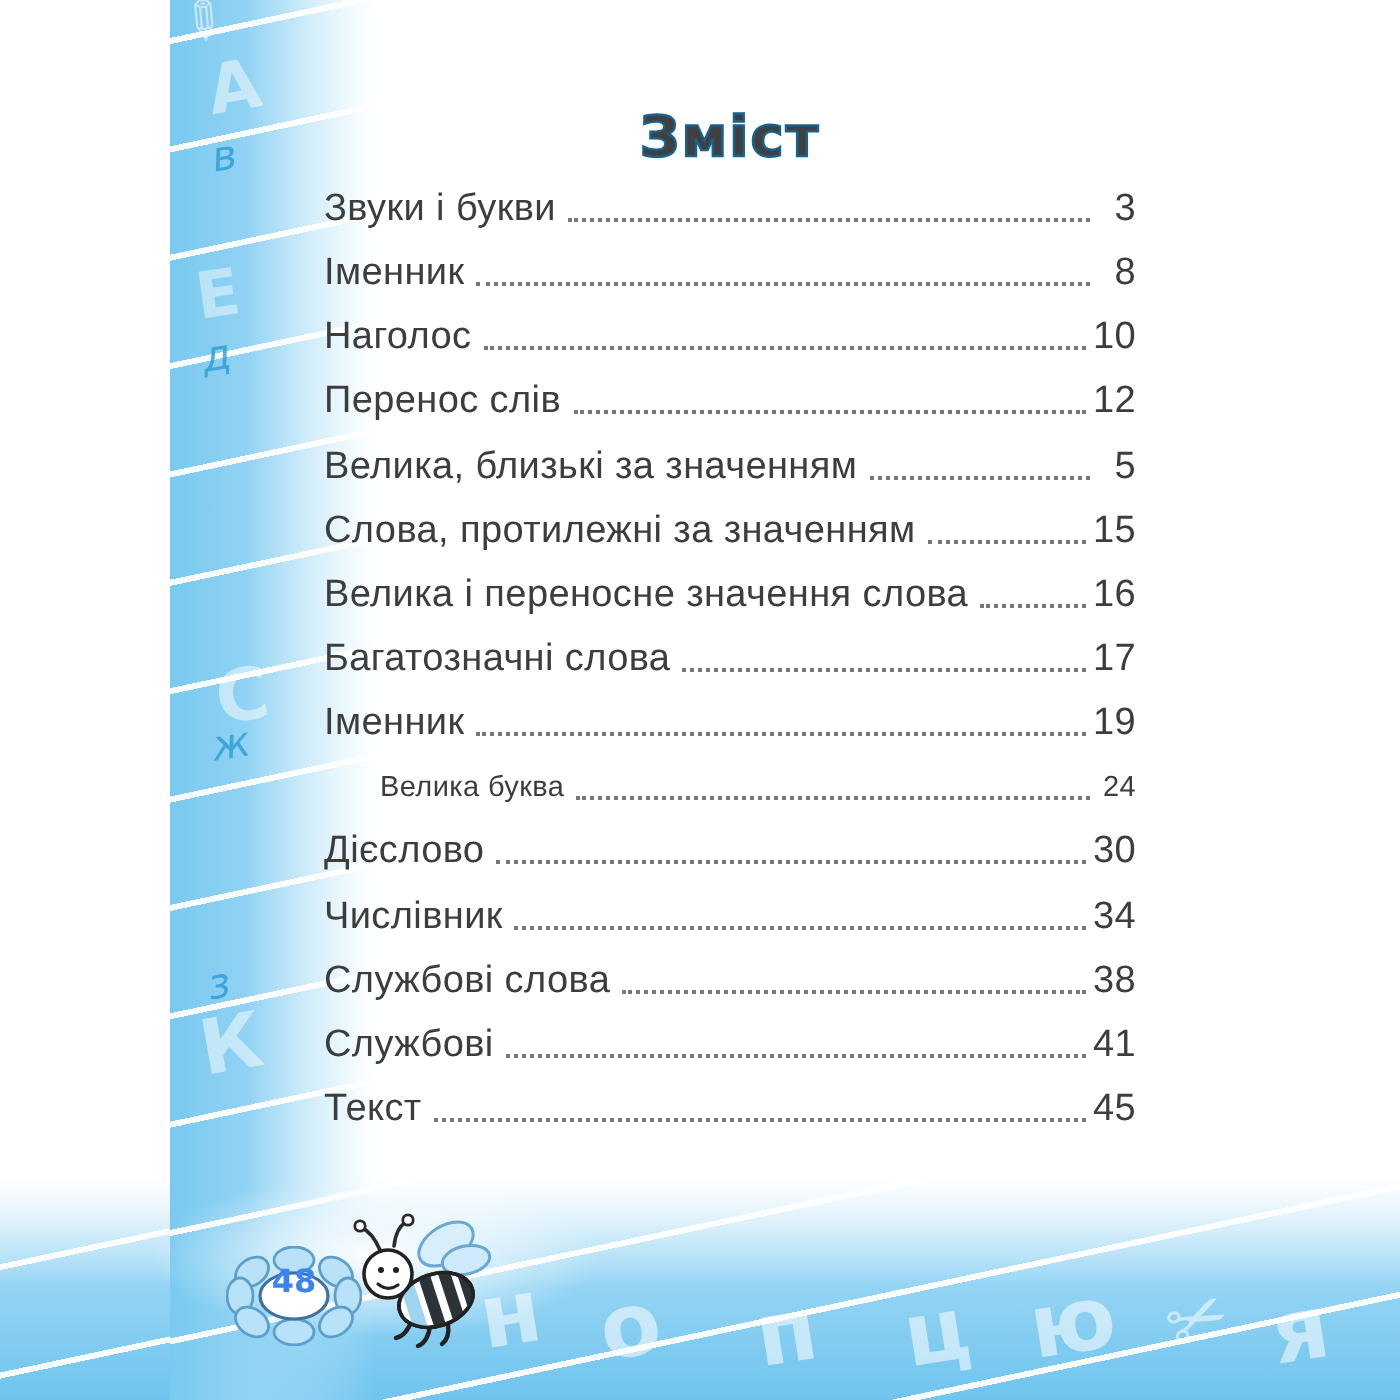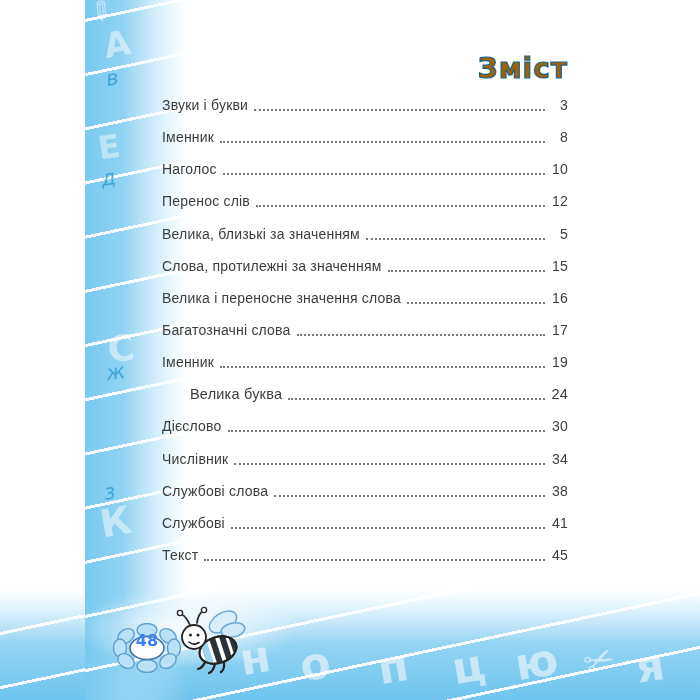--- a/index.html
+++ b/index.html
@@ -36,28 +36,28 @@
   .band-letter{position:absolute;color:#2e9cd4;opacity:.8;
     font-family:"DejaVu Sans", sans-serif;font-style:italic;font-size:21px;
     transform:rotate(-9deg);}
   .doodle{position:absolute;color:#ffffff;opacity:.55;
     font-family:"DejaVu Sans", sans-serif;font-weight:bold;}
   .bottom-letter{position:absolute;color:rgba(255,255,255,.55);
     font-family:"DejaVu Sans", sans-serif;font-weight:bold;font-size:44px;
     transform:rotate(-9deg);}
 
   
-  .title{position:absolute;left:162px;top:52px;width:406px;text-align:right;
+  .title{position:absolute;left:162px;top:52px;width:406px;text-align:center;
     font-family:"DejaVu Sans", sans-serif;font-weight:bold;font-size:28px;
-    color:#a16207;-webkit-text-stroke:1.2px #17638f;letter-spacing:1px;}
+    color:#404040;-webkit-text-stroke:1.2px #17638f;letter-spacing:1px;}
 
   
   .toc{position:absolute;left:162px;top:89px;width:406px;}
   .toc-row{height:32.15px;display:flex;align-items:center;
-    font-size:14px;color:#3d3d3d;letter-spacing:.2px;}
+    font-size:19px;color:#3d3d3d;letter-spacing:.2px;}
   .toc-row.indent{padding-left:28px;font-size:14.5px;}
   .toc-title{white-space:nowrap;}
   .leader{flex:1;height:0;border-bottom:2.2px dotted rgba(75,75,75,.75);
     transform:translateY(5px);margin:0 3px 0 6px;}
   .toc-page{min-width:20px;text-align:right;white-space:nowrap;}
 
   
   .flower{position:absolute;left:113px;top:623px;width:68px;height:50px;}
   .flower-num{position:absolute;left:113px;top:631px;width:68px;text-align:center;
     font-family:"DejaVu Sans", sans-serif;font-weight:bold;font-size:16px;color:#3b82f6;}

